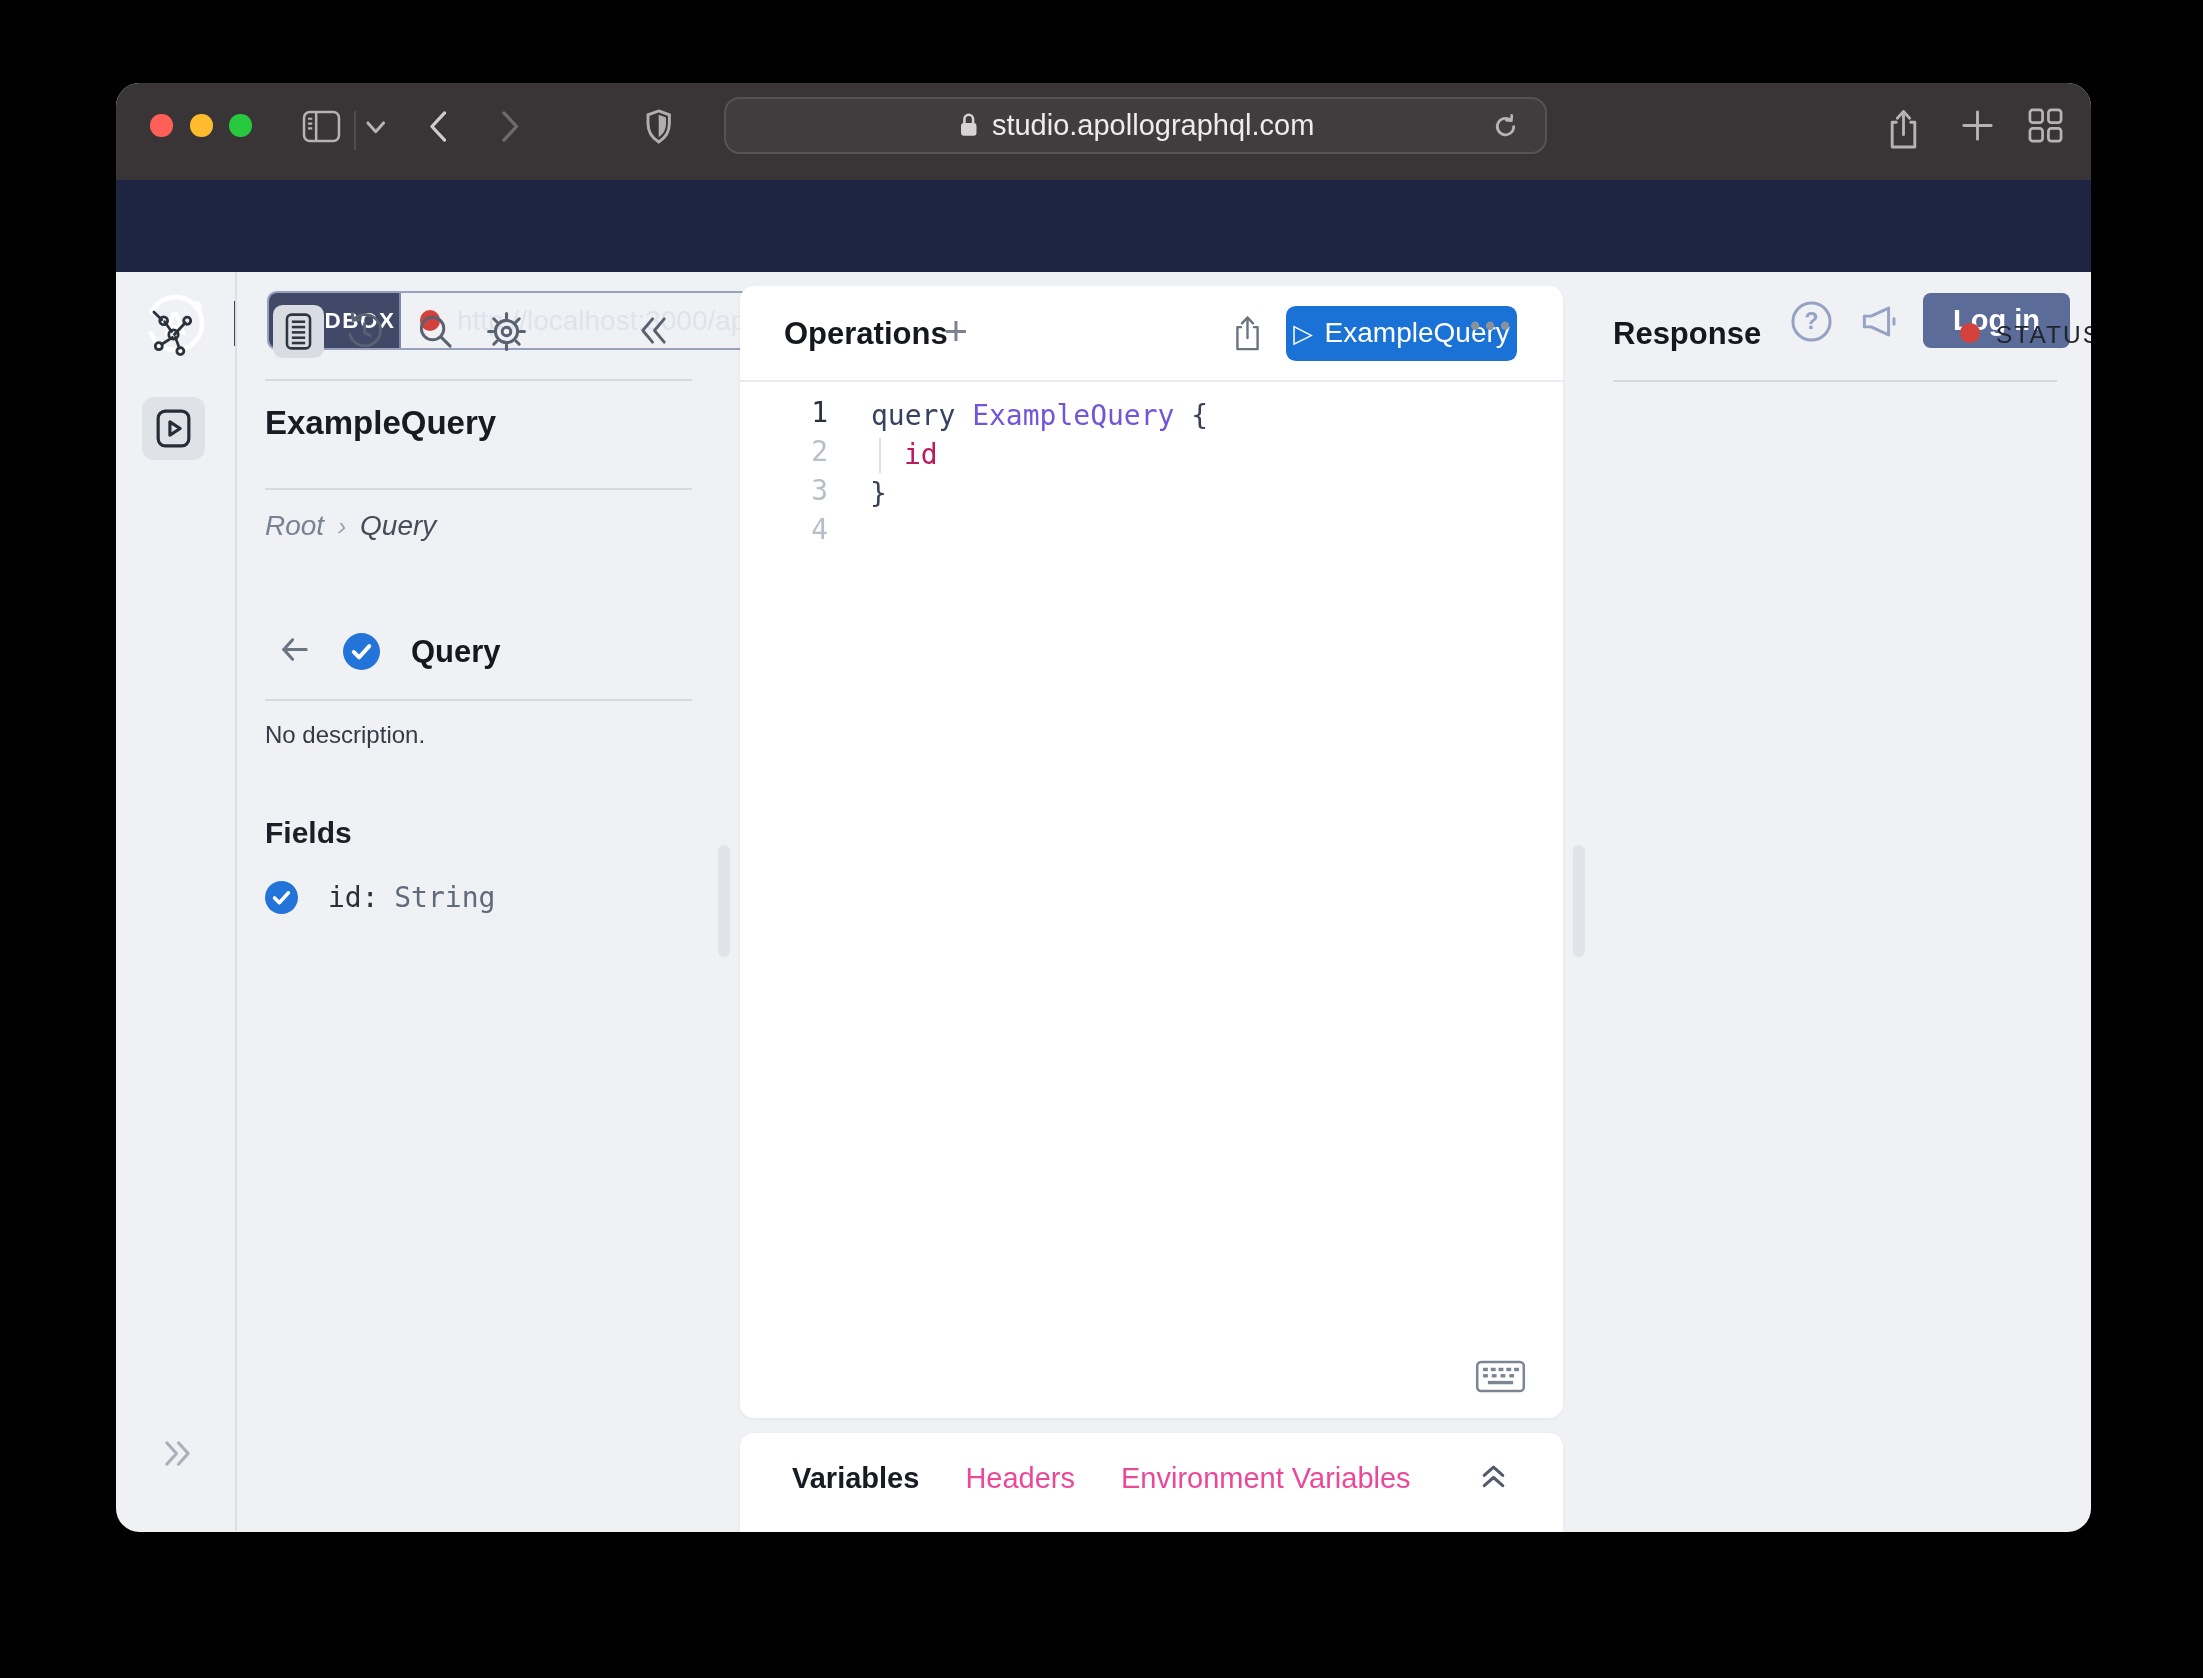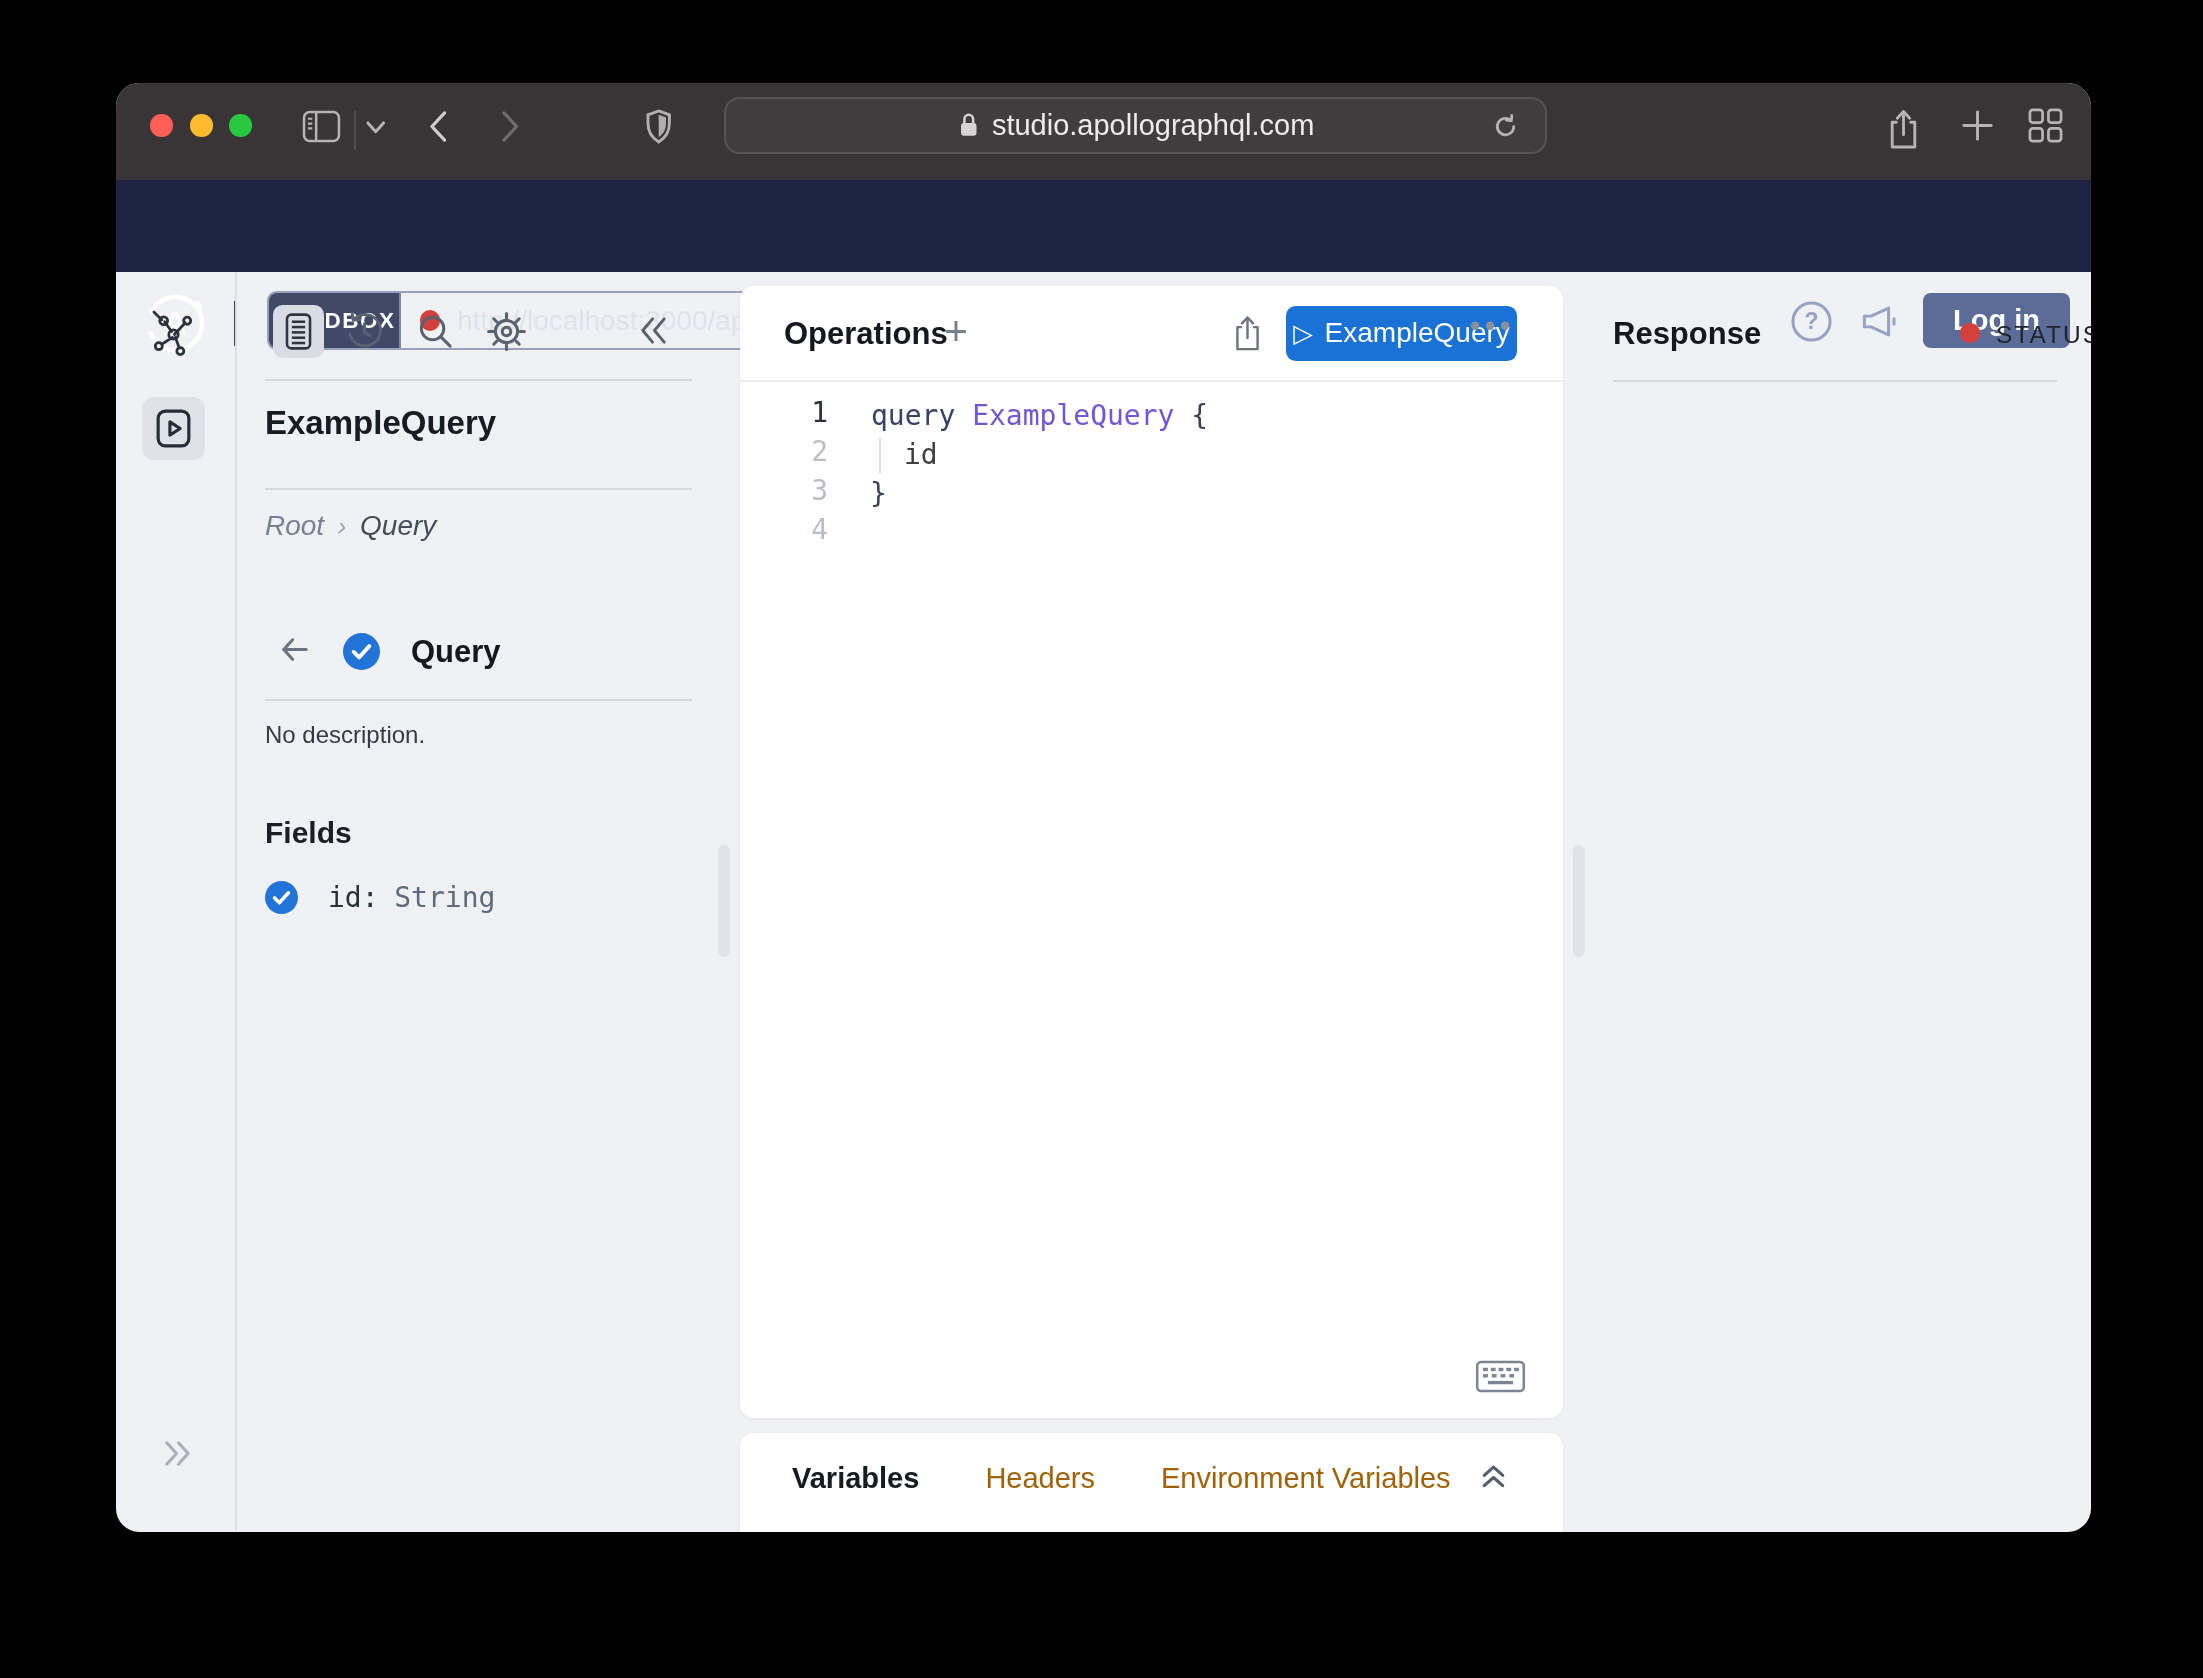--- a/index.html
+++ b/index.html
@@ -68,30 +68,30 @@
   .ops-card{ position:absolute; left:624px; top:203px; width:823px; height:1132px; background:#fff; border-radius:13.7px;
     box-shadow:0 1px 3.9px rgba(0,0,0,.05); }
   .ops-title{ position:absolute; left:44px; top:30px; font-size:31px; font-weight:bold; color:#15191f; }
   .ops-plus{ position:absolute; left:204px; top:21.6px; font-size:41px; font-weight:300; color:#7a8290; }
   .run-btn{ position:absolute; left:546px; top:19.6px; width:231px; height:55px; background:#1a72d6; border:none; border-radius:9.8px;
     color:#fff; font-size:28px; display:flex; align-items:center; justify-content:center; gap:11.8px; font-family:"Liberation Sans",sans-serif; }
   .run-play{ font-size:25.5px; }
   .gutter{ position:absolute; width:59px; text-align:right; font-size:28px; }
   .code-line{ position:absolute; font-size:28px; line-height:39px; white-space:pre; }
   .ln-active{ color:#2b313a; } .ln-dim{ color:#b8bec8; }
-  .tok-kw{ color:#354263; } .tok-name{ color:#7156d9; } .tok-punct{ color:#39415a; } .tok-field{ color:#404040;text-align:right; }
+  .tok-kw{ color:#354263; } .tok-name{ color:#7156d9; } .tok-punct{ color:#39415a; } .tok-field{ color:#be185d;text-align:right; }
   .indent-guide{ position:absolute; left:139px; top:152px; width:2px; height:35px; background:#dcdfe3; }
   .ellipsis{ position:absolute; left:730px; top:23.5px; font-size:29px; letter-spacing:4.9px; color:#8a919e; font-weight:bold; }
 
   
   .bottom-card{ position:absolute; left:624px; top:1350px; width:823px; height:137px; background:#fff; border-radius:13.7px;
     box-shadow:0 1px 3.9px rgba(0,0,0,.05); }
   .tabs{ position:absolute; left:52px; top:29px; display:flex; gap:46px; align-items:center; font-size:29px; }
   .tab-active{ color:#171b22; font-weight:bold; }
-  .tab{ color:#a16207;margin-left:20px; }
+  .tab{ color:#ec4899; }
 
   
   .resp-title{ position:absolute; left:1497px; top:233px; font-size:31px; font-weight:bold; color:#15191f; }
   .status-dot{ position:absolute; left:1844px; top:240px; width:19.6px; height:19.6px; border-radius:50%; background:#d4403c; }
   .status-lbl{ position:absolute; left:1880px; top:238px; font-size:24.5px; letter-spacing:2px; color:#20252d; }
 </style>
 </head>
 <body>
 
 <div class="window">

